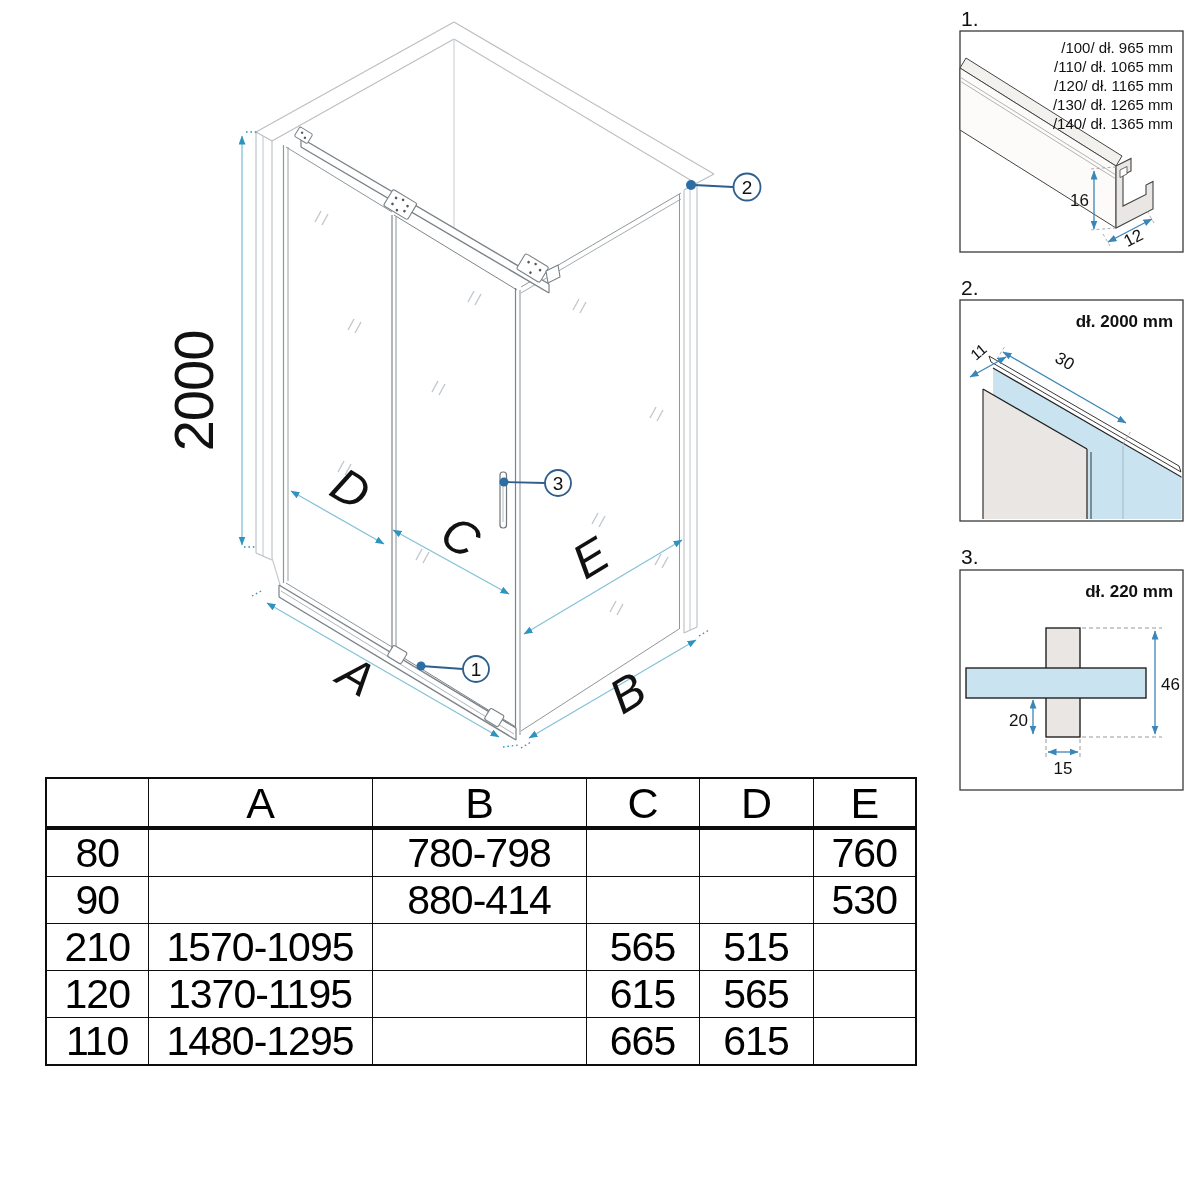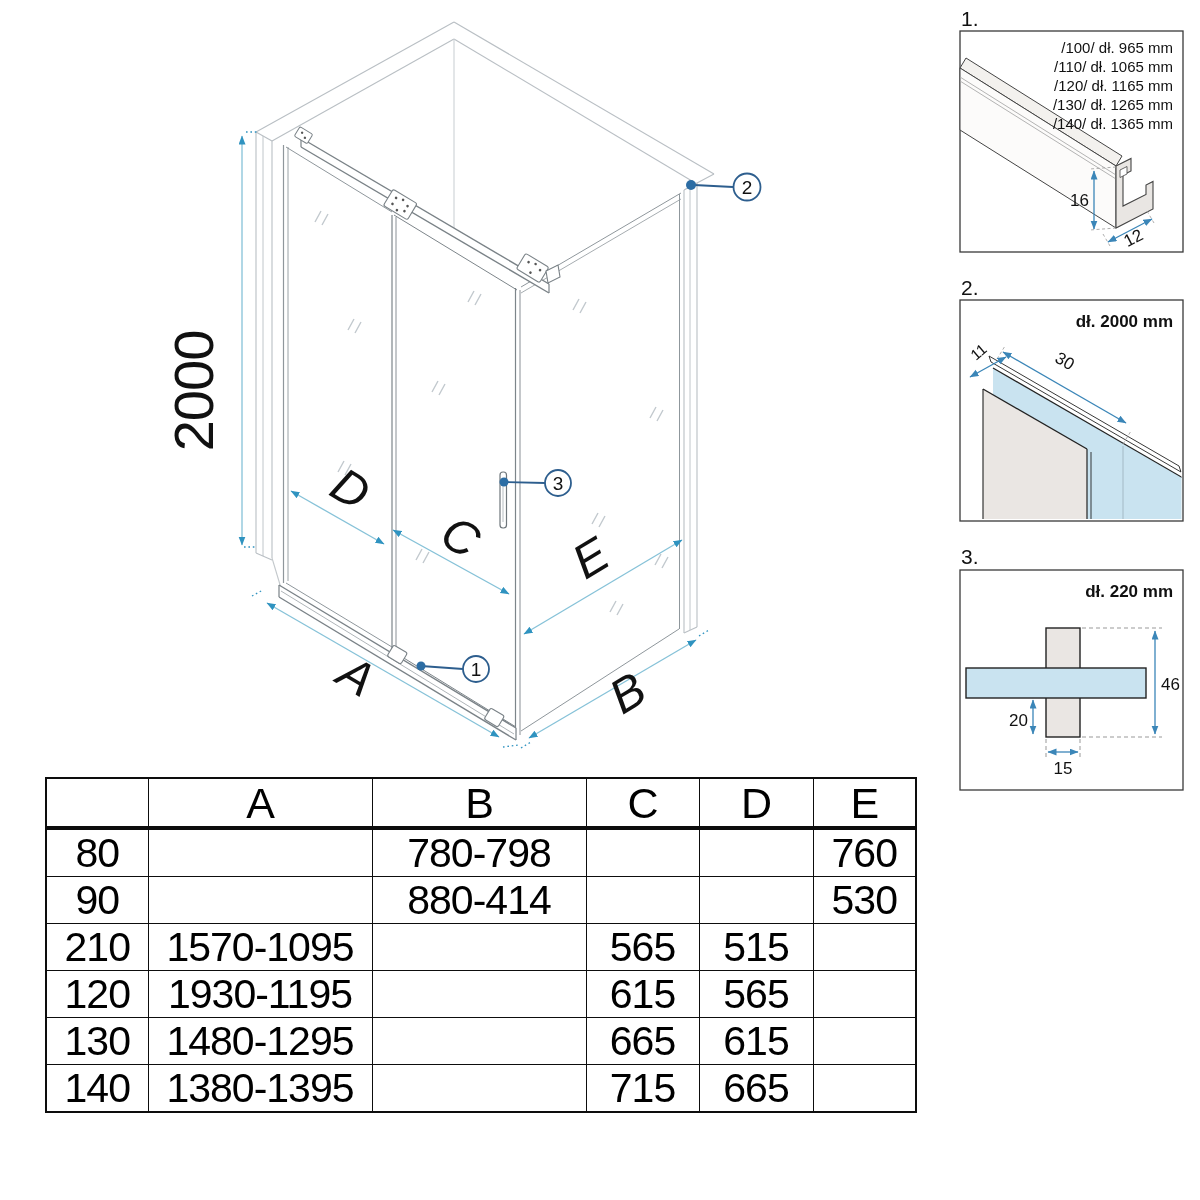--- a/index.html
+++ b/index.html
@@ -321,38 +321,30 @@
         <tr data-name="table-row">
           <td data-name="size-cell">210</td>
           <td data-name="dimension-cell">1570-1095</td>
           <td data-name="dimension-cell"></td>
           <td data-name="dimension-cell">565</td>
           <td data-name="dimension-cell">515</td>
           <td data-name="dimension-cell"></td>
         </tr>
         <tr data-name="table-row">
           <td data-name="size-cell">120</td>
-          <td data-name="dimension-cell">1930-1195</td>
+          <td data-name="dimension-cell">1370-1195</td>
           <td data-name="dimension-cell"></td>
           <td data-name="dimension-cell">615</td>
           <td data-name="dimension-cell">565</td>
           <td data-name="dimension-cell"></td>
         </tr>
         <tr data-name="table-row">
-          <td data-name="size-cell">130</td>
+          <td data-name="size-cell">110</td>
           <td data-name="dimension-cell">1480-1295</td>
           <td data-name="dimension-cell"></td>
           <td data-name="dimension-cell">665</td>
           <td data-name="dimension-cell">615</td>
           <td data-name="dimension-cell"></td>
         </tr>
-        <tr data-name="table-row">
-          <td data-name="size-cell">140</td>
-          <td data-name="dimension-cell">1380-1395</td>
-          <td data-name="dimension-cell"></td>
-          <td data-name="dimension-cell">715</td>
-          <td data-name="dimension-cell">665</td>
-          <td data-name="dimension-cell"></td>
-        </tr>
       </tbody>
 </table>
 
 </div>
 
 </body></html>

